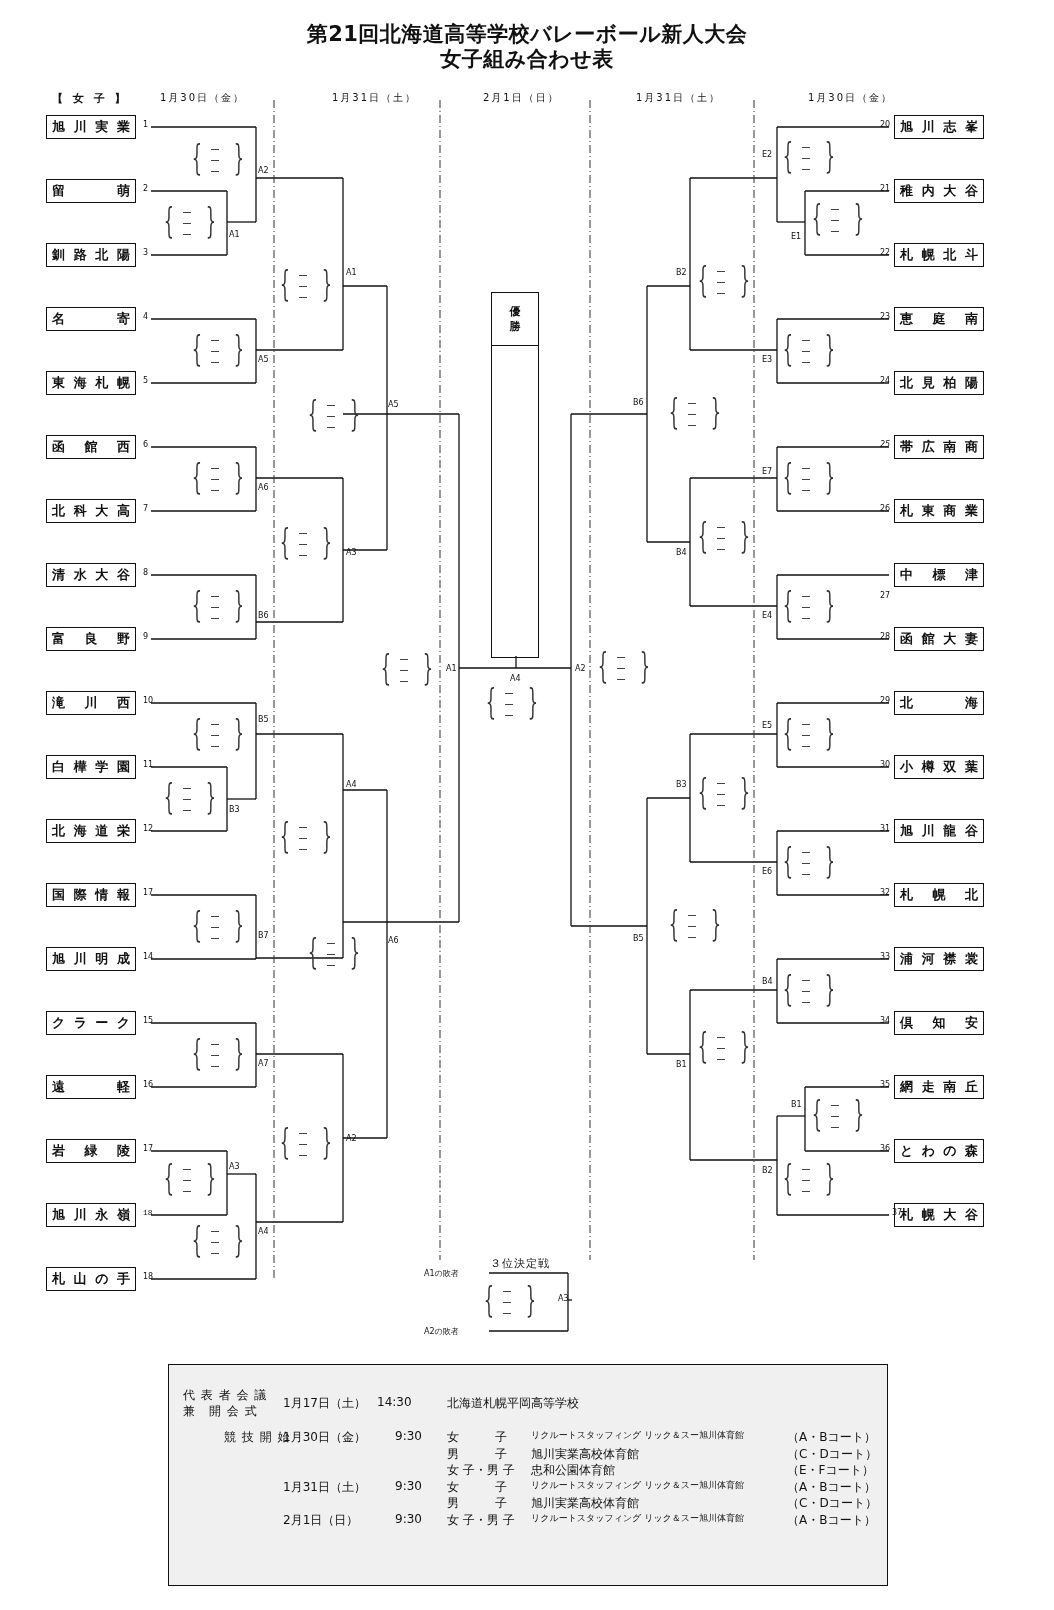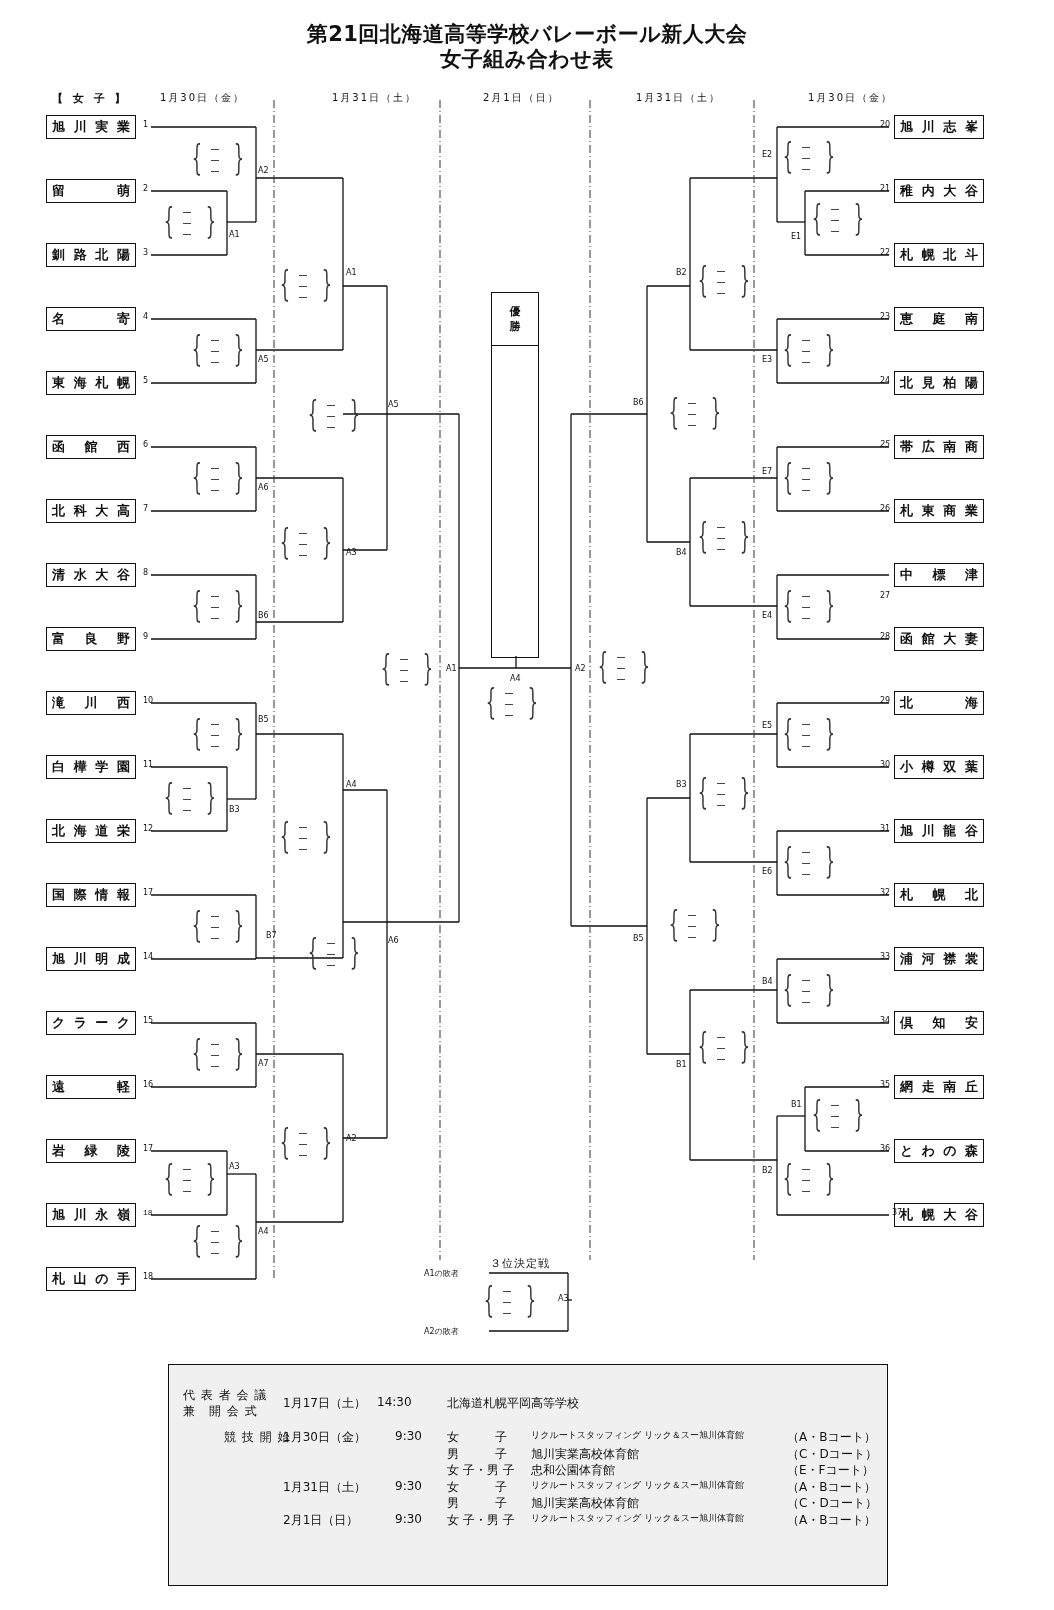--- a/index.html
+++ b/index.html
@@ -410,21 +410,21 @@
       <span>谷</span>
     </div>
     <div class="num" style="top: 1208px; left: 880px; margin-left: 12px;">37</div>
   </div>
 <div id="labels">
     <div class="mlabel" style="left: 229px; top: 230px;">A1</div>
     <div class="mlabel" style="left: 258px; top: 166px;">A2</div>
     <div class="mlabel" style="left: 258px; top: 355px;">A5</div>
     <div class="mlabel" style="left: 258px; top: 483px;">A6</div>
     <div class="mlabel" style="left: 258px; top: 611px;">B6</div>
-    <div class="mlabel" style="left: 258px; top: 931px; padding-left: 8px;">B7</div>
+    <div class="mlabel" style="left: 258px; top: 931px;">B7</div>
     <div class="mlabel" style="left: 258px; top: 1059px;">A7</div>
     <div class="mlabel" style="left: 229px; top: 805px;">B3</div>
     <div class="mlabel" style="left: 258px; top: 715px;">B5</div>
     <div class="mlabel" style="left: 229px; top: 1162px;">A3</div>
     <div class="mlabel" style="left: 258px; top: 1227px;">A4</div>
     <div class="mlabel" style="left: 346px; top: 268px;">A1</div>
     <div class="mlabel" style="left: 346px; top: 548px;">A3</div>
     <div class="mlabel" style="left: 346px; top: 780px;">A4</div>
     <div class="mlabel" style="left: 346px; top: 1134px;">A2</div>
     <div class="mlabel" style="left: 388px; top: 400px;">A5</div>

